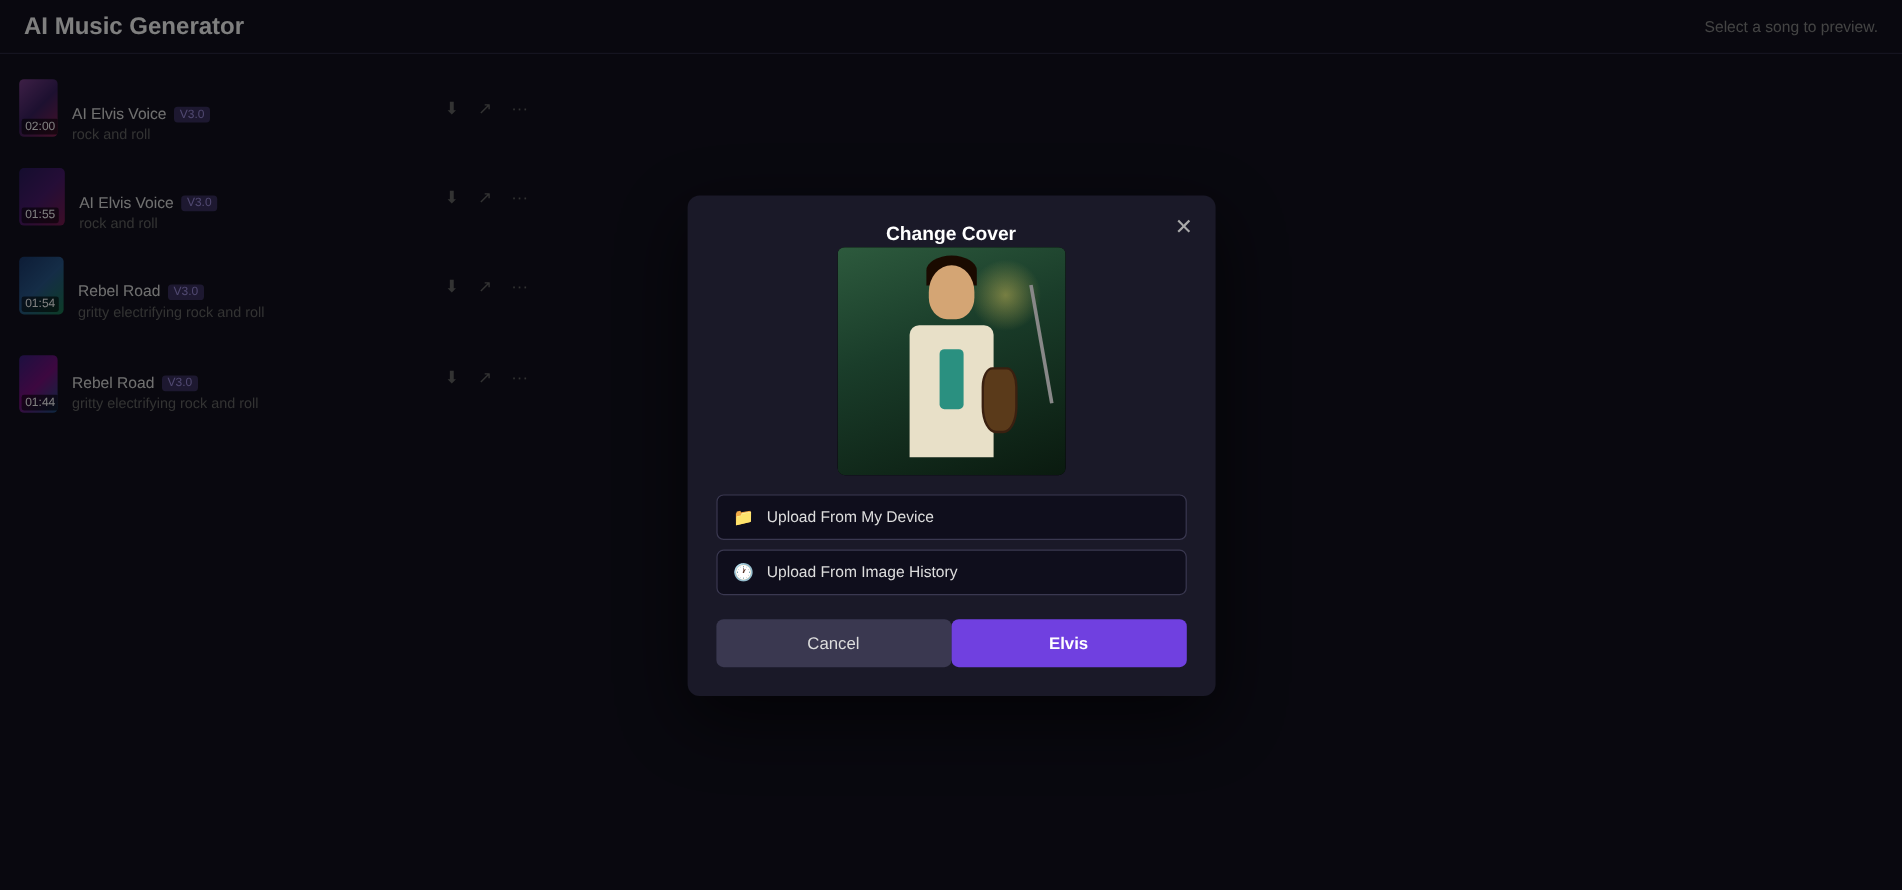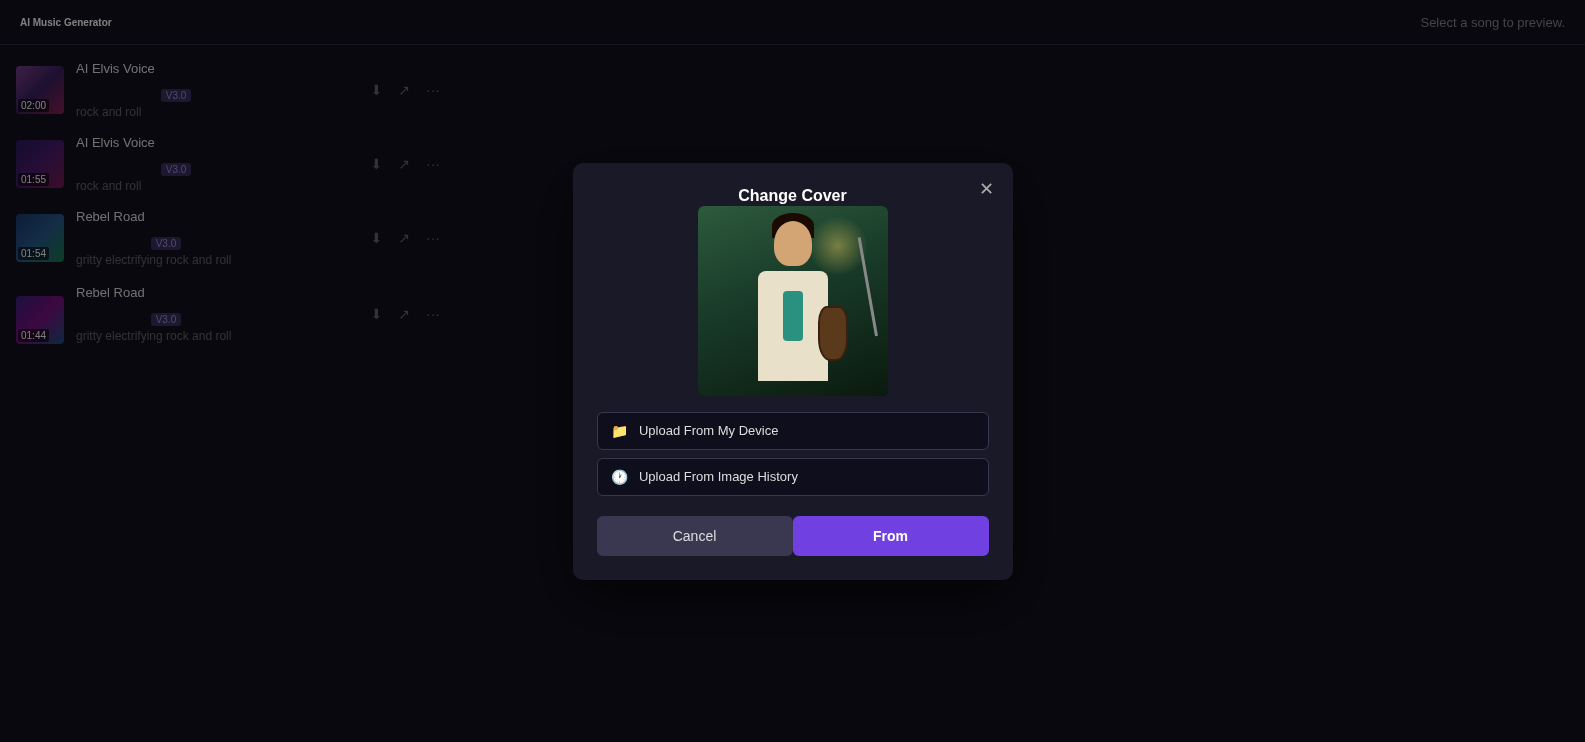--- a/index.html
+++ b/index.html
@@ -16,21 +16,21 @@
     
     .header {
       display: flex;
       align-items: center;
       justify-content: space-between;
       padding: 10px 20px;
       height: 45px;
       border-bottom: 1px solid #2a2840;
     }
     .app-title {
-      font-size: 10px;
+      font-size: 20px;
       font-weight: 600;
       color: #fff;
     }
     .header-hint {
       font-size: 13px;
       color: #888;
     }
 
     
     .song-list {
@@ -39,21 +39,21 @@
     }
     .song-item {
       display: flex;
       align-items: center;
       padding: 8px 16px;
       gap: 12px;
       cursor: pointer;
       position: relative;
     }
     .song-thumb {
-      width: 48px;
+      width: 32px;
       height: 48px;
       border-radius: 4px;
       flex-shrink: 0;
       position: relative;
       overflow: hidden;
     }
     .thumb-gradient-1 {
       background: linear-gradient(135deg, #7b3f8c, #3a2060, #8b2252);
     }
     .thumb-gradient-2 {
@@ -76,21 +76,21 @@
       color: #fff;
       background: rgba(0,0,0,0.6);
       padding: 1px 3px;
       border-radius: 2px;
     }
     .song-info {
       flex: 1;
     }
     .song-title-row {
       display: flex;
-      align-items: flex-start;
+      align-items: flex-end;
       gap: 6px;
       margin-bottom: 3px;
     }
     .song-name {
       font-size: 13px;
       font-weight: 500;
       color: #e0e0e0;
     }
     .version-badge {
       font-size: 10px;
@@ -418,16 +418,16 @@
       <span>Upload From My Device</span>
     </button>
 
     <button class="upload-btn">
       <span class="upload-icon">🕐</span>
       <span>Upload From Image History</span>
     </button>
 
     <div class="modal-footer">
       <button class="btn-cancel">Cancel</button>
-      <button class="btn-save">From</button>
+      <button class="btn-save">Elvis</button>
     </div>
   </div>
 </div>
 
 </body></html>

